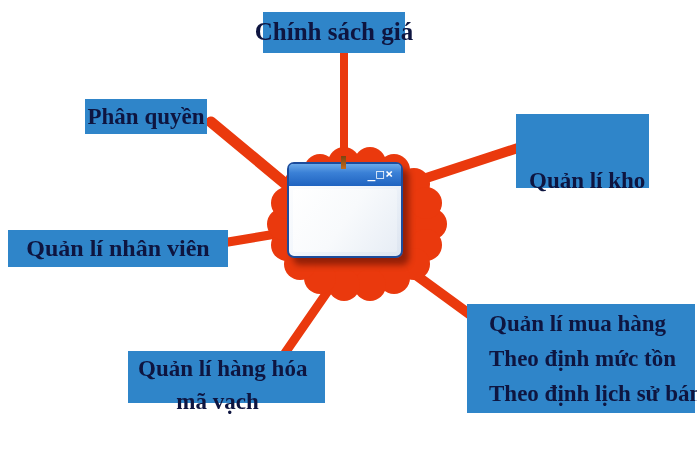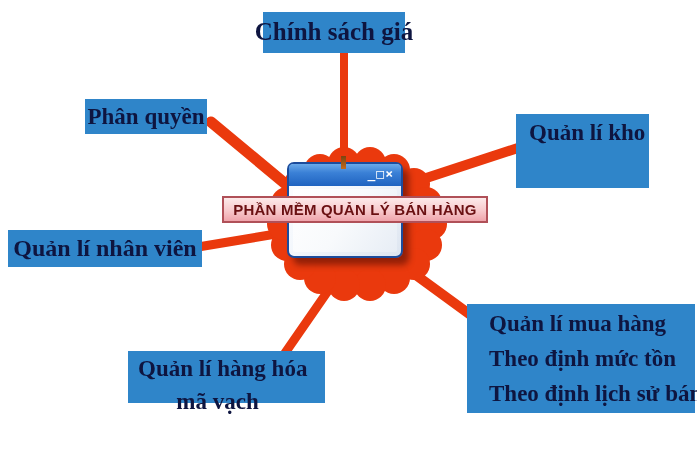--- a/index.html
+++ b/index.html
@@ -44,22 +44,22 @@
     background:linear-gradient(180deg,#fdeaea 0%,#f7c9cc 55%,#efa4ab 100%);
     display:flex;align-items:center;justify-content:center;
     font-family:"Liberation Sans","DejaVu Sans",sans-serif;
     font-weight:bold;font-size:15px;color:#6a1012;letter-spacing:.2px;
     white-space:nowrap;
   }
   
   #n-chinh{left:263px;top:12px;width:142px;height:41px;display:flex;align-items:center;justify-content:center;font-size:25px;}
   #n-phan{left:85px;top:99px;width:122px;height:35px;display:flex;align-items:center;justify-content:center;font-size:23px;}
   #n-kho{left:516px;top:114px;width:133px;height:74px;font-size:23px;padding-top:1px;box-sizing:border-box;}
-  #n-kho .ln{padding-left:13px;line-height:35px;text-align:left;}
-  #n-nhan{left:8px;top:230px;width:194px;height:37px;display:flex;align-items:center;justify-content:center;font-size:24px;}
+  #n-kho .ln{padding-left:13px;line-height:35px;text-align:left;margin-top:48px;}
+  #n-nhan{left:8px;top:230px;width:220px;height:37px;display:flex;align-items:center;justify-content:center;font-size:24px;}
   #n-hang{left:128px;top:351px;width:197px;height:52px;font-size:23px;box-sizing:border-box;padding-top:1px;}
   #n-hang .ln1{padding-left:10px;line-height:33px;text-align:left;}
   #n-hang .ln2{padding-right:18px;line-height:33px;text-align:center;}
   #n-mua{left:467px;top:304px;width:228px;height:109px;font-size:23px;box-sizing:border-box;padding-top:2px;}
   #n-mua .ln{padding-left:22px;line-height:35px;text-align:left;}
 </style>
 </head>
 <body>
 
 <div id="stage">
@@ -97,23 +97,20 @@
   </svg>
 
   <div id="win">
     <div class="titlebar">
       <span class="controls">_□×</span>
     </div>
     <div class="body"></div>
   </div>
   <div id="tick"></div>
 
-  <div id="banner">
-    <span>PHẦN MỀM QUẢN LÝ BÁN HÀNG</span>
-  </div>
 
   <div class="node" id="n-chinh">
     <span class="ln">Chính sách giá</span>
   </div>
 
   <div class="node" id="n-phan">
     <span class="ln">Phân quyền</span>
   </div>
 
   <div class="node" id="n-kho">

